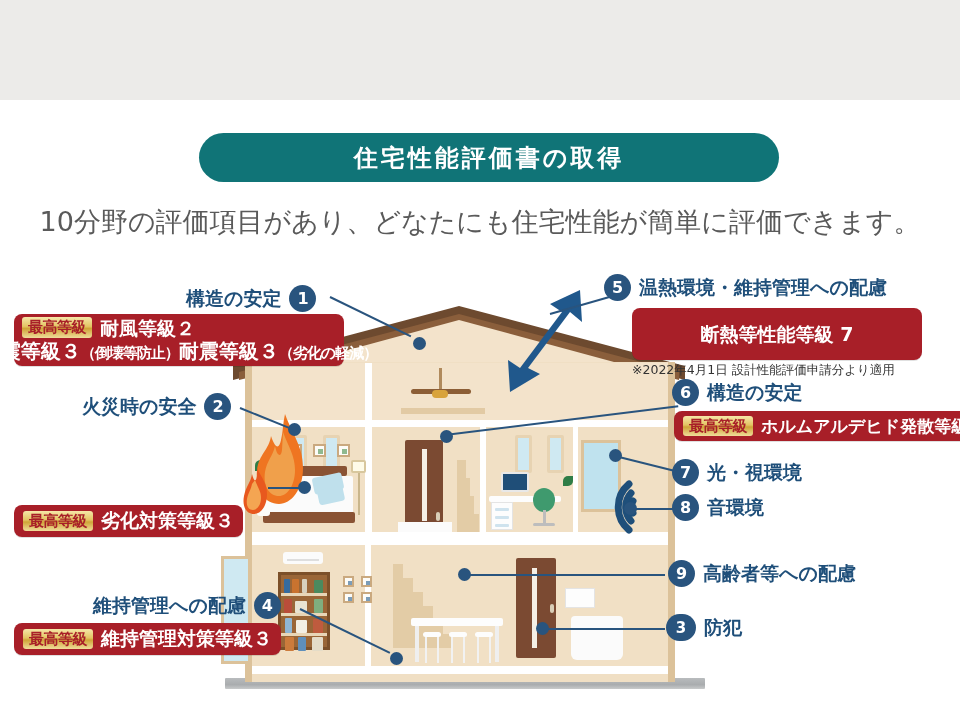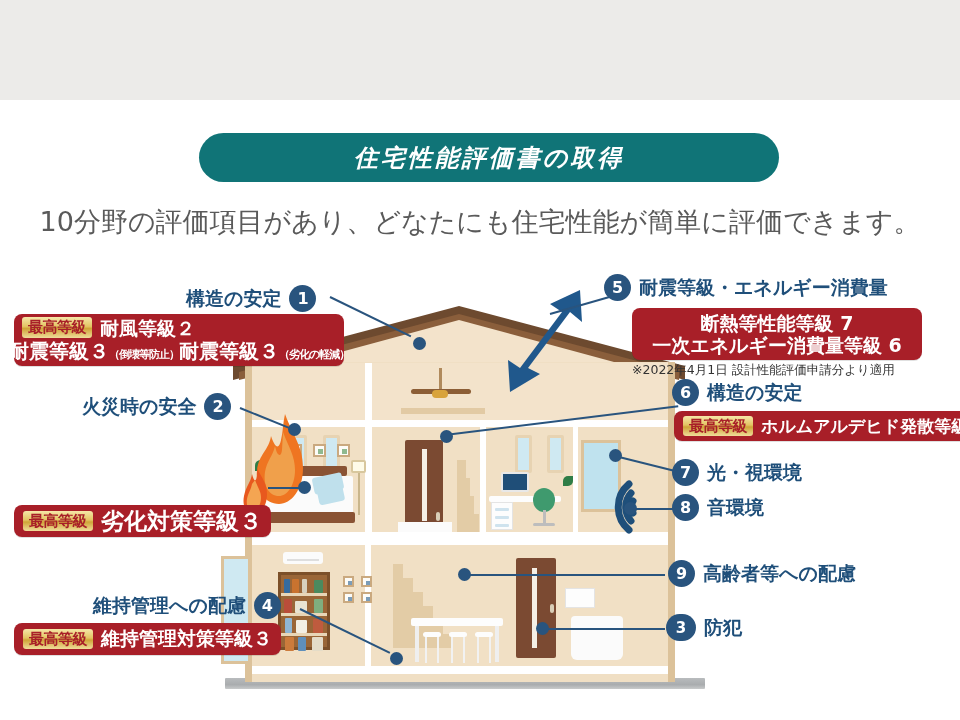--- a/index.html
+++ b/index.html
@@ -25,21 +25,21 @@
     white-space:nowrap;
   }
 
   
   .pill{
     position:absolute;left:199px;top:133px;width:580px;height:49px;
     background:#107477;border-radius:26px;
     display:flex;align-items:center;justify-content:center;
   }
   .pill-label{
-    color:#fff;font-size:24px;font-weight:700;letter-spacing:3px;font-style:italic;
+    color:#fff;font-size:24px;font-weight:700;letter-spacing:3px;
   }
 
   
   .subtitle{
     position:absolute;left:0;top:204px;width:960px;text-align:center;
     font-size:27px;font-weight:400;color:#5a5a5a;letter-spacing:0px;
     white-space:nowrap;
   }
 
   
@@ -150,21 +150,21 @@
   .badge.col{flex-direction:column;align-items:center;justify-content:center;}
   .rank{
     background:linear-gradient(180deg,#f6e7a8 0%,#e3c463 45%,#cfa437 55%,#f0dd9a 100%);
     color:#a81f28;font-size:15px;font-weight:700;
     padding:1px 6px;border-radius:3px;margin-right:8px;
     letter-spacing:-0.5px;white-space:nowrap;line-height:1.25;
   }
   .badge-text{color:#fff;font-weight:700;white-space:nowrap;}
 
   .badge-line{color:#fff;font-weight:700;white-space:nowrap;line-height:1.18;}
-  .small-paren{font-size:11px;vertical-align:2px;letter-spacing:-1px;}
+  .small-paren{font-size:15px;vertical-align:2px;letter-spacing:-1px;}
 
   .note{
     position:absolute;font-size:12.5px;color:#333;white-space:nowrap;font-weight:400;
   }
 
   
   .leader{position:absolute;background:#29547e;transform-origin:0 50%;height:2px;}
   .dot{position:absolute;width:13px;height:13px;border-radius:50%;background:#29547e;}
 </style>
 </head>
@@ -391,39 +391,38 @@
     </div>
   </div>
 
   <div class="callout-label" style="left:82px;top:393px;">
     <span>火災時の安全</span>
     <span class="num">2</span>
   </div>
 
   <div class="badge" style="left:14px;top:505px;height:32px;">
     <span class="rank">最高等級</span>
-    <span class="badge-text" style="font-size:23px;">劣化対策等級３</span>
+    <span class="badge-text" style="font-size:19px;">劣化対策等級３</span>
   </div>
 
   <div class="callout-label" style="left:93px;top:592px;">
     <span>維持管理への配慮</span>
     <span class="num">4</span>
   </div>
   <div class="badge" style="left:14px;top:623px;height:32px;">
     <span class="rank">最高等級</span>
     <span class="badge-text" style="font-size:19px;">維持管理対策等級３</span>
   </div>
 
   <div class="callout-label" style="left:604px;top:274px;">
     <span class="num">5</span>
-    <span>耐震等級・エネルギー消費量</span>
+    <span>温熱環境・維持管理への配慮</span>
   </div>
   <div class="badge col" style="left:632px;top:308px;width:290px;height:52px;justify-content:center;">
     <span class="badge-line" style="font-size:19px;">断熱等性能等級 7</span>
-    <span class="badge-line" style="font-size:19px;">一次エネルギー消費量等級 6</span>
   </div>
   <div class="note" style="left:632px;top:362px;">※2022年4月1日 設計性能評価申請分より適用</div>
 
   <div class="callout-label" style="left:672px;top:379px;">
     <span class="num">6</span>
     <span>構造の安定</span>
   </div>
   <div class="badge" style="left:674px;top:411px;height:30px;">
     <span class="rank">最高等級</span>
     <span class="badge-text" style="font-size:17px;">ホルムアルデヒド発散等級3</span>

